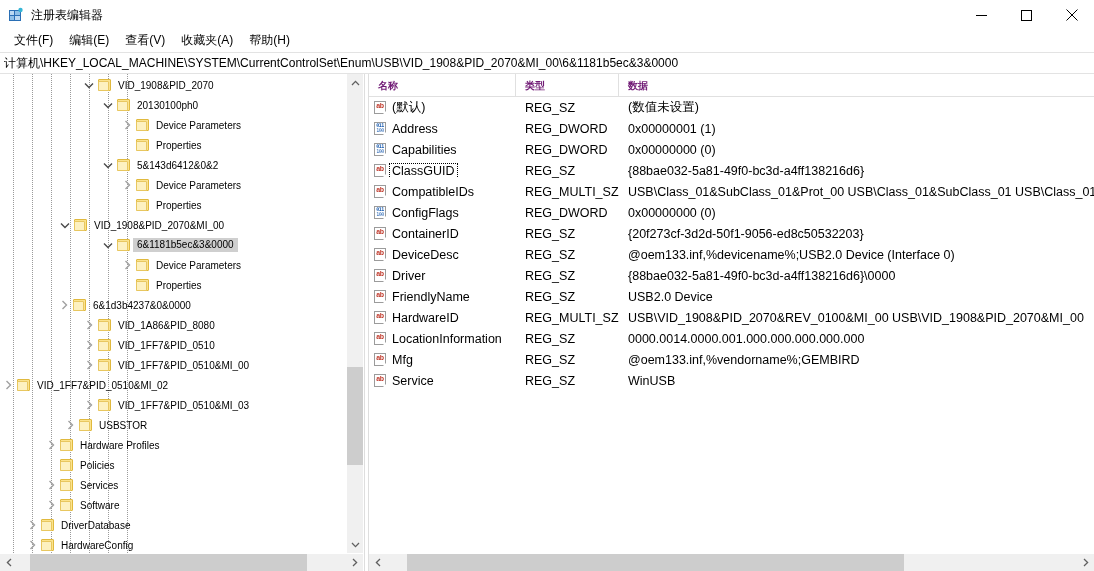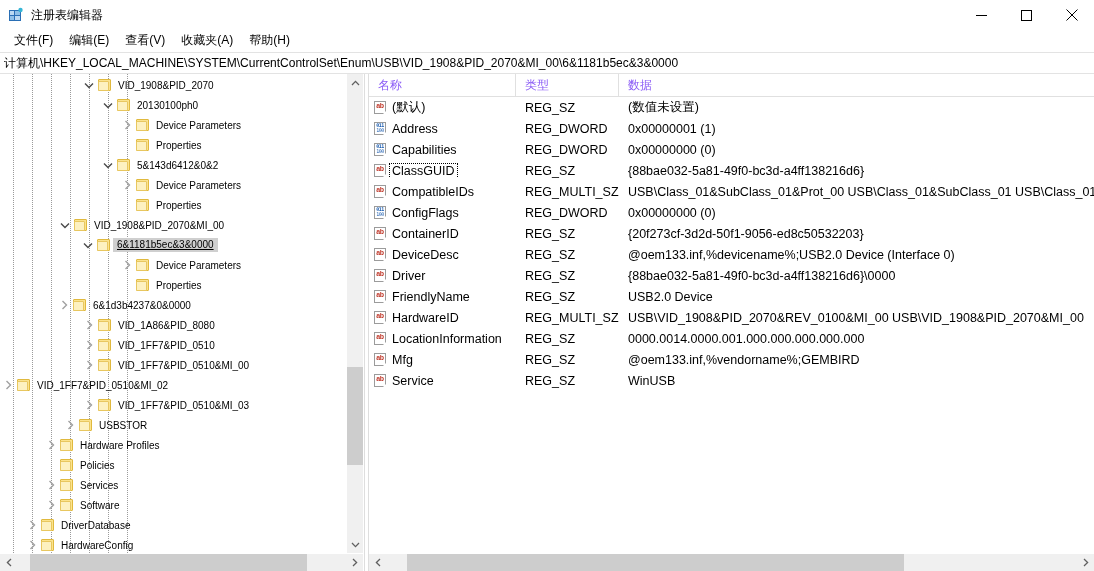--- a/index.html
+++ b/index.html
@@ -237,28 +237,29 @@
   }
   .list-header {
     flex: 0 0 23px;
     height: 23px;
     display: flex;
     background: #ffffff;
     border-bottom: 1px solid #e0e0e0;
     align-items: center;
   }
   .lh-cell {
-    font-size: 12px;
-    color: #8b5cf6;
+    font-size: 10px;
+    color: #701a75;
     padding-left: 9px;
     height: 23px;
     line-height: 23px;
     border-right: 1px solid #e0e0e0;
     overflow: hidden;
     white-space: nowrap;
+    font-weight: bold;
   }
   .lh-name { width: 147px; flex: 0 0 147px; }
   .lh-type { width: 103px; flex: 0 0 103px; }
   .lh-data { flex: 1 1 auto; border-right: none; }
 
   .list-body {
     flex: 1 1 auto;
     overflow: hidden;
     background: #ffffff;
     position: relative;
@@ -489,21 +490,21 @@
                 <svg width="10" height="7" viewBox="0 0 10 7">
                   <path d="M1 1.5 L5 5.5 L9 1.5" fill="none" stroke="#4a4a4a" stroke-width="1.4"></path>
                 </svg>
               </span>
               <span class="folder">
                 <span class="f-back"></span>
                 <span class="f-front"></span>
               </span>
               <span class="tlabel">VID_1908&amp;PID_2070&amp;MI_00</span>
             </div>
-            <div class="trow selected" style="padding-left: 80px; text-decoration: underline;">
+            <div class="trow selected" style="padding-left: 100px;">
               <span class="chev">
                 <svg width="10" height="7" viewBox="0 0 10 7">
                   <path d="M1 1.5 L5 5.5 L9 1.5" fill="none" stroke="#4a4a4a" stroke-width="1.4"></path>
                 </svg>
               </span>
               <span class="folder">
                 <span class="f-back"></span>
                 <span class="f-front"></span>
               </span>
               <span class="tlabel">6&amp;1181b5ec&amp;3&amp;0000</span>

